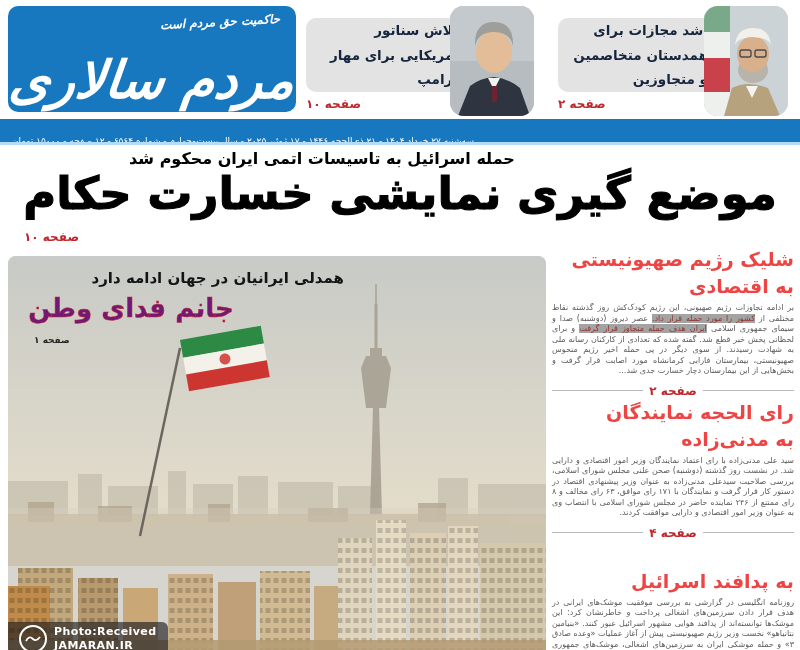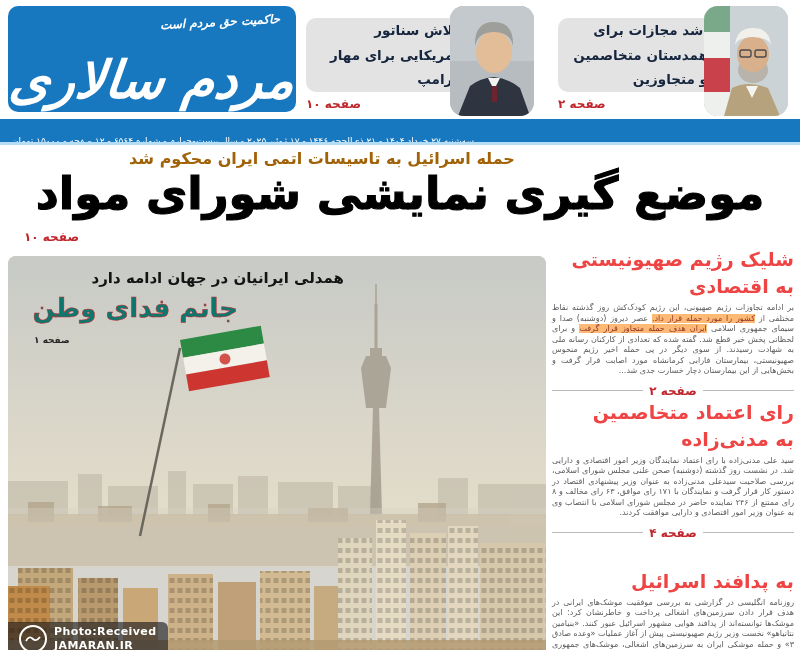--- a/index.html
+++ b/index.html
@@ -26,48 +26,48 @@
   .photo-frame svg{display:block;}
 
   
   .datebar{left:0;top:119px;width:800px;height:20px;background:#1878bf;color:#fff;
         font-size:9px;line-height:20px;padding:12px 12px;box-sizing:border-box;
         direction:ltr;text-align:left;white-space:nowrap;}
   .datebar-sub{left:0;top:142px;width:800px;height:3px;background:#b5dcf5;}
 
   
   .lead-kicker{left:0;top:149px;width:644px;text-align:center;font-size:16px;font-weight:bold;
-        color:#a16207;direction:rtl;}
+        color:#000000;direction:rtl;}
   .lead-headline{left:0;top:166px;width:800px;text-align:center;font-size:45px;font-weight:bold;
         color:#000;direction:rtl;line-height:1.25;-webkit-text-stroke:1.1px #000;}
   .pr-lead{left:24px;top:230px;}
 
   
   .main-photo{left:8px;top:256px;width:538px;height:400px;border-radius:8px;overflow:hidden;
         background:#d6d5cf;}
   .main-photo > svg{position:absolute;left:0;top:0;}
   .ph-kicker{position:absolute;top:13px;left:16px;width:320px;direction:rtl;text-align:right;
         font-size:15px;font-weight:bold;color:#141414;}
-  .ph-headline{position:absolute;top:37px;left:16px;width:214px;direction:rtl;text-align:right;
-        font-size:26px;font-weight:bold;color:#0f766e;-webkit-text-stroke:.5px #d1262c;}
+  .ph-headline{position:absolute;top:37px;left:16px;width:214px;direction:rtl;text-align:center;
+        font-size:26px;font-weight:bold;color:#701a75;-webkit-text-stroke:.5px #d1262c;}
   .ph-pageref{position:absolute;top:79px;left:26px;font-size:9px;font-weight:bold;color:#222;
         direction:rtl;}
   .watermark{position:absolute;left:0;bottom:0;height:34px;display:flex;align-items:center;
         gap:7px;background:rgba(22,22,26,.62);padding:0 12px 0 11px;border-top-right-radius:6px;}
   .wm-logo{width:24px;height:24px;border:2px solid #fff;border-radius:50%;flex:0 0 auto;
         display:flex;align-items:center;justify-content:center;}
   .wm-text{color:#fff;font-size:11px;font-weight:bold;line-height:1.25;letter-spacing:.4px;}
 
   
   .articles{left:552px;top:246px;width:242px;}
   .art-title{direction:rtl;text-align:right;font-size:19px;line-height:27px;font-weight:bold;
         color:#ef4444;}
   .art-body{direction:rtl;text-align:justify;font-size:8px;line-height:10.5px;color:#5a5a5a;
         margin-top:3px;}
-  .hl{background:#fdba74;color:#93322c;}
+  .hl{background:#a3a3a3;color:#93322c;}
   .divider{display:flex;align-items:center;gap:6px;margin:3px 0 2px 0;height:12px;}
   .divider .line{flex:1;height:1px;background:#b9b9b9;}
 </style>
 </head>
 <body>
 
 <div class="page">
 
   <div class="abs logo-box">
     <div class="logo-tagline">حاکمیت حق مردم است</div>
@@ -107,21 +107,21 @@
       <path d="M31 40 Q32 22 49 22 Q66 22 67 40 Q66 32 49 31 Q32 32 31 40 Z" fill="#f2f0ea"></path>
       <rect x="36" y="44" width="11" height="7" rx="2" fill="none" stroke="#4a4a4a" stroke-width="1.4"></rect>
       <rect x="51" y="44" width="11" height="7" rx="2" fill="none" stroke="#4a4a4a" stroke-width="1.4"></rect>
     </svg>
   </div>
 
   <div class="abs datebar">سه‌شنبه ۲۷ خرداد ۱۴۰۴ - ۲۱ ذی‌الحجه ۱۴۴۶ - ۱۷ ژوئن ۲۰۲۵ - سال بیست‌وچهارم - شماره ۶۵۶۴ - ۱۲ صفحه - ۱۵۰۰۰ تومان</div>
   <div class="abs datebar-sub"></div>
 
   <div class="abs lead-kicker">حمله اسرائیل به تاسیسات اتمی ایران محکوم شد</div>
-  <div class="abs lead-headline">موضع گیری نمایشی شورای مواد</div>
+  <div class="abs lead-headline">موضع گیری نمایشی خسارت حکام</div>
   <div class="abs pageref pr-lead">صفحه ۱۰</div>
 
   <div class="abs main-photo">
     <svg width="538" height="400" viewBox="0 0 538 400">
       <defs>
         <linearGradient id="sky" x1="0" y1="0" x2="0" y2="1">
           <stop offset="0" stop-color="#c7cac6"></stop>
           <stop offset="0.55" stop-color="#d8d5c9"></stop>
           <stop offset="1" stop-color="#e4ddc9"></stop>
         </linearGradient>
@@ -224,21 +224,21 @@
       <p class="art-body"><span>بر ادامه تجاوزات رژیم صهیونی، این رژیم کودک‌کش روز گذشته نقاط مختلفی از </span><span class="hl">کشور را مورد حمله قرار داد.</span><span> عصر دیروز (دوشنبه) صدا و سیمای جمهوری اسلامی </span><span class="hl">ایران هدف حمله متجاوز قرار گرفت</span><span> و برای لحظاتی پخش خبر قطع شد. گفته شده که تعدادی از کارکنان رسانه ملی به شهادت رسیدند. از سوی دیگر در پی حمله اخیر رژیم منحوس صهیونیستی، بیمارستان فارابی کرمانشاه مورد اصابت قرار گرفت و بخش‌هایی از این بیمارستان دچار خسارت جدی شد...</span></p>
       <div class="divider">
         <span class="line"></span>
         <span class="pageref">صفحه ۲</span>
         <span class="line"></span>
       </div>
     </article>
 
     <article>
       <div class="art-title">
-        <span>رای اعتماد متخاصمین</span><br>
+        <span>رای الحجه نمایندگان</span><br>
         <span>به مدنی‌زاده</span>
       </div>
       <p class="art-body"><span>سید علی مدنی‌زاده با رای اعتماد نمایندگان وزیر امور اقتصادی و دارایی شد. در نشست روز گذشته (دوشنبه) صحن علنی مجلس شورای اسلامی، بررسی صلاحیت سیدعلی مدنی‌زاده به عنوان وزیر پیشنهادی اقتصاد در دستور کار قرار گرفت و نمایندگان با ۱۷۱ رای موافق، ۶۳ رای مخالف و ۸ رای ممتنع از ۲۴۶ نماینده حاضر در مجلس شورای اسلامی با انتصاب وی به عنوان وزیر امور اقتصادی و دارایی موافقت کردند.</span></p>
       <div class="divider">
         <span class="line"></span>
         <span class="pageref">صفحه ۴</span>
         <span class="line"></span>
       </div>
     </article>
 

